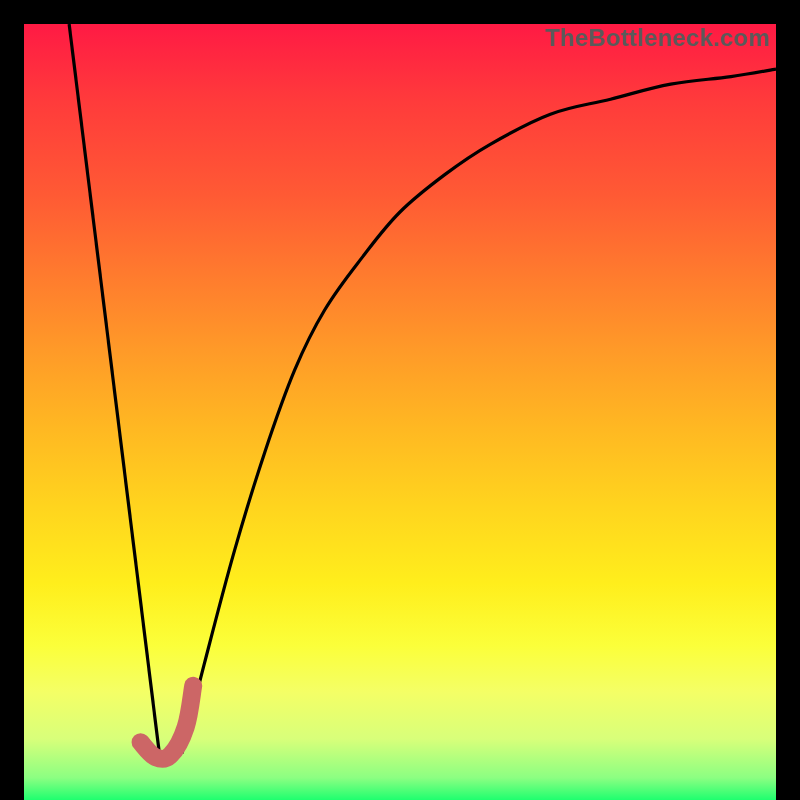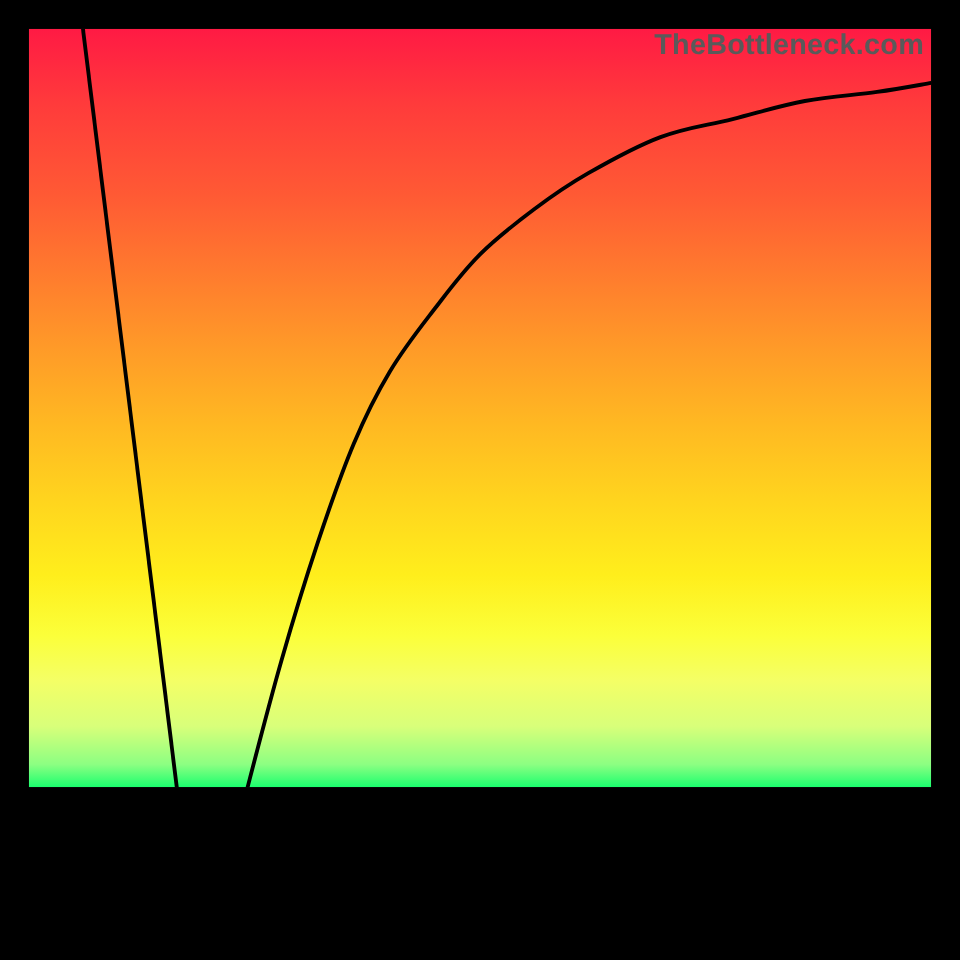--- a/index.html
+++ b/index.html
@@ -16,21 +16,21 @@
     top: 0;
     width: 800px;
     height: 800px;
     background: #000;
   }
   .plot {
     position: absolute;
     left: 24px;
     top: 24px;
     width: 752px;
-    height: 632px;
+    height: 777px;
     overflow: hidden;
   }
   .gradient {
     position: absolute;
     inset: 0;
     background: linear-gradient(to bottom,
       #ff1a44 0%,
       #ff3b3b 10%,
       #ff5a34 22%,
       #ff7a2e 32%,

